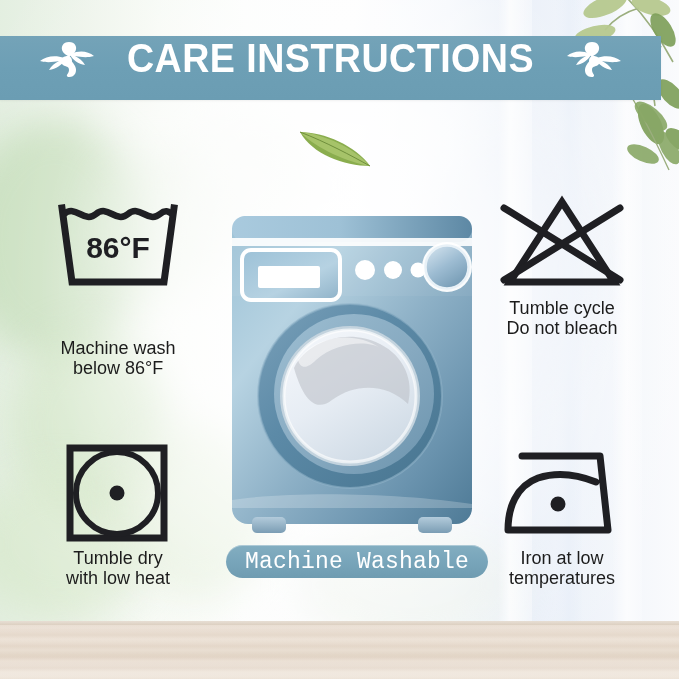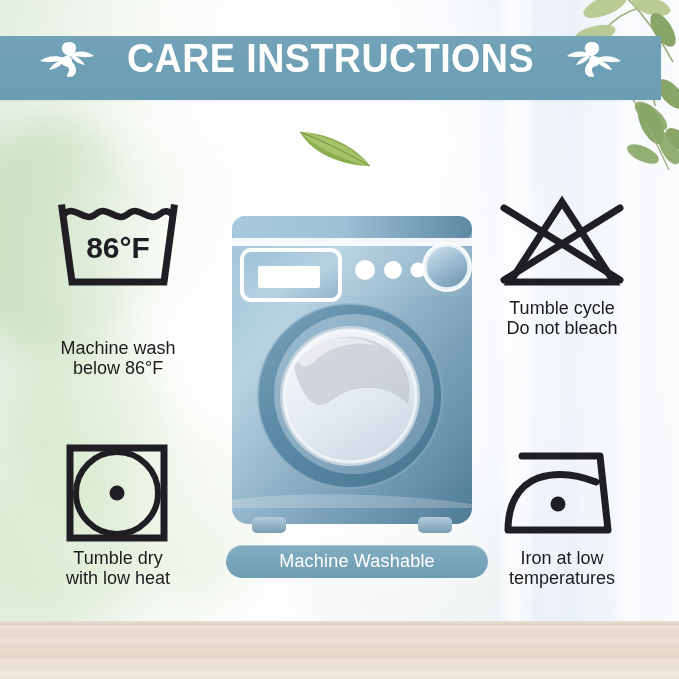--- a/index.html
+++ b/index.html
@@ -173,22 +173,22 @@
     height: 33px;
     border-radius: 17px;
     background: linear-gradient(180deg, #83aec1 0%, #78a5ba 50%, #6f9cb1 100%);
     display: flex;
     align-items: center;
     justify-content: center;
     box-shadow: inset 0 1px 0 rgba(255,255,255,0.35);
   }
   .badge-text {
     color: #ffffff;
-    font-size: 18px;
-    font-family: Liberation Sans, sans-serif;
+    font-size: 23px;
+    font-family: Liberation Mono, monospace;
     letter-spacing: 0.2px;
     white-space: nowrap;
   }
 </style>
 </head>
 <body>
 
 <div id="scene">
 
   <div class="bg-base"></div>

